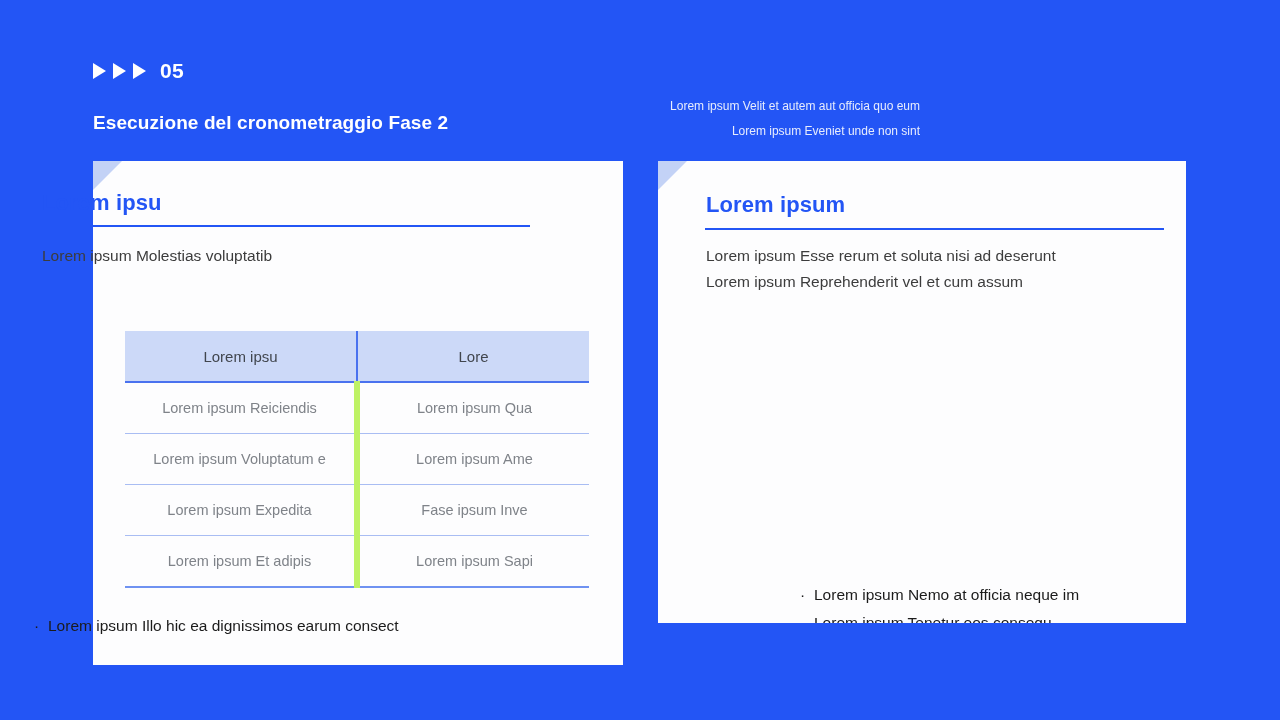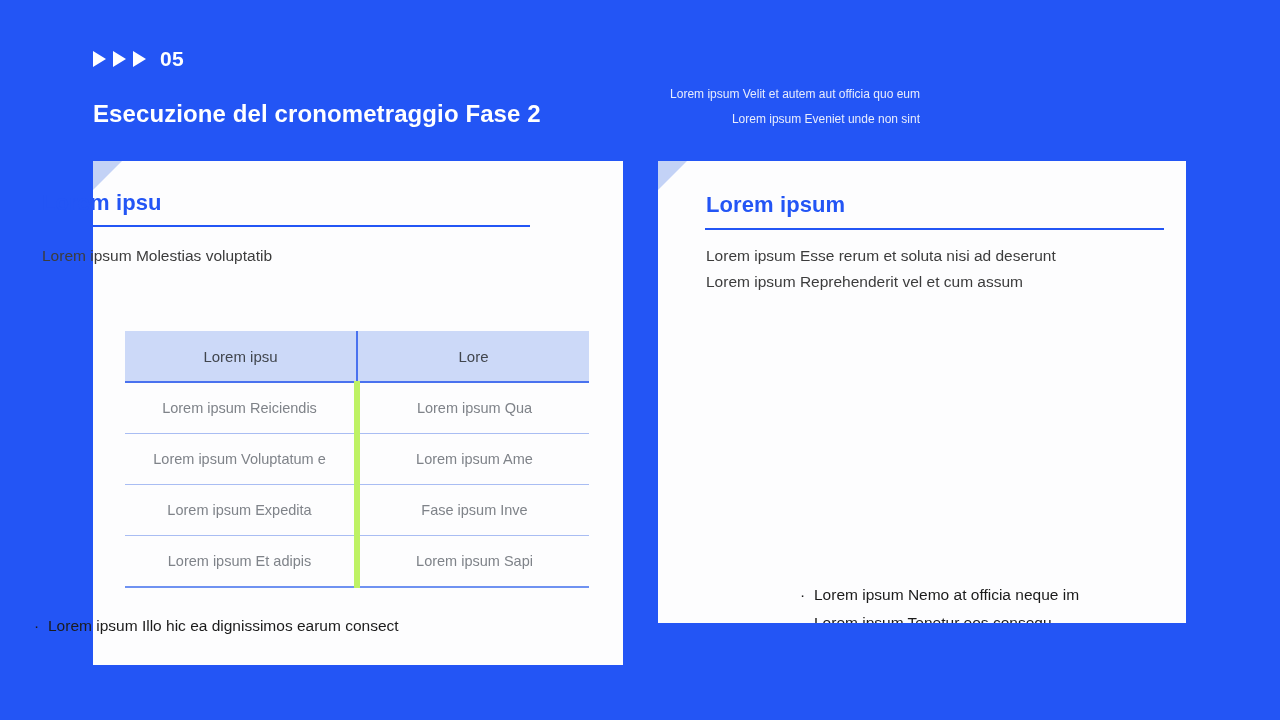--- a/index.html
+++ b/index.html
@@ -11,21 +11,21 @@
     height: 720px;
     background: #2355f5;
     font-family: "Liberation Sans", sans-serif;
     overflow: hidden;
     position: relative;
   }
 
   
   .header {
     position: absolute;
-    left: 0; top: 0;
+    left: 0; top: 12px;
     width: 1012px;
     height: 150px;
   }
   .eyebrow {
     position: absolute;
     left: 93px; top: 48px;
     display: flex;
     align-items: center;
     gap: 7px;
   }
@@ -40,21 +40,21 @@
     font-size: 21px;
     font-weight: bold;
     margin-left: 7px;
     letter-spacing: 0.3px;
     line-height: 1;
   }
   .slide-title {
     position: absolute;
     left: 93px; top: 100px;
     color: #ffffff;
-    font-size: 24px;
+    font-size: 19px;
     font-weight: bold;
     letter-spacing: 0.1px;
     white-space: nowrap;
   }
   .header-note {
     position: absolute;
     right: 92px; top: 82px;
     text-align: right;
     color: #e7ecfd;
     font-size: 12px;

